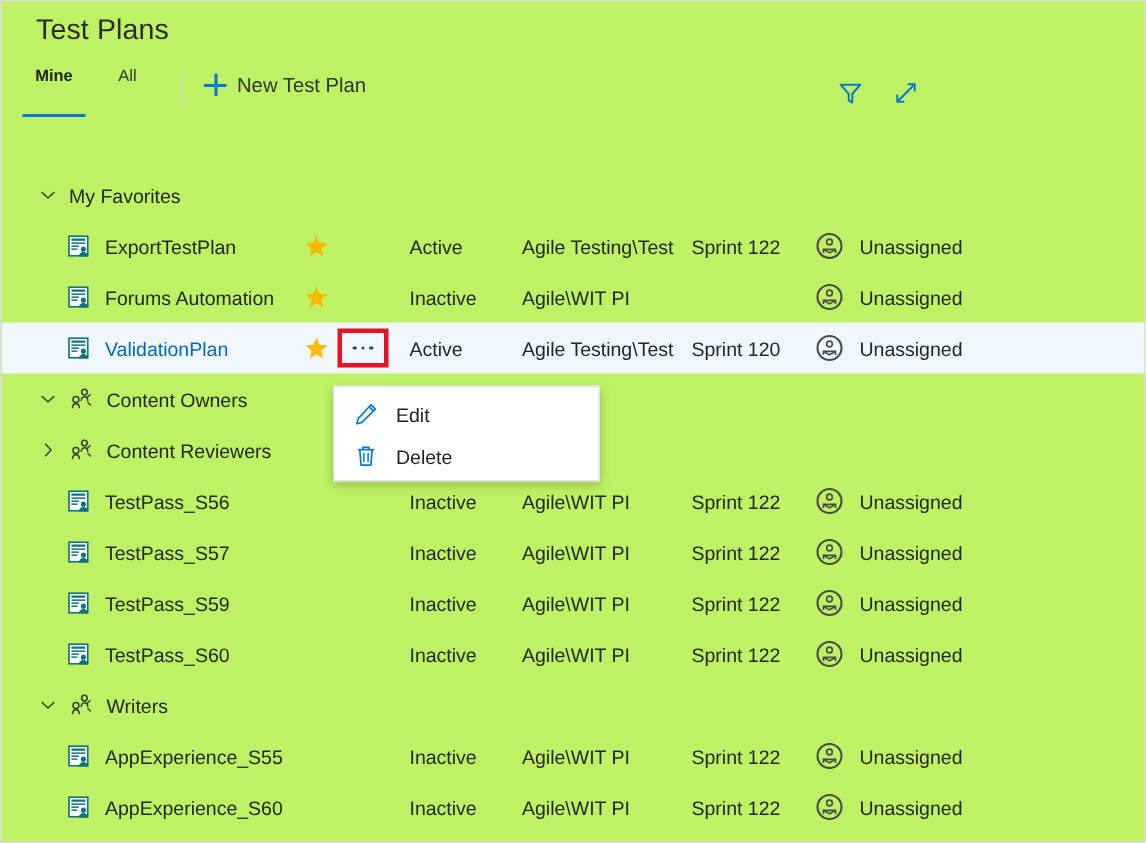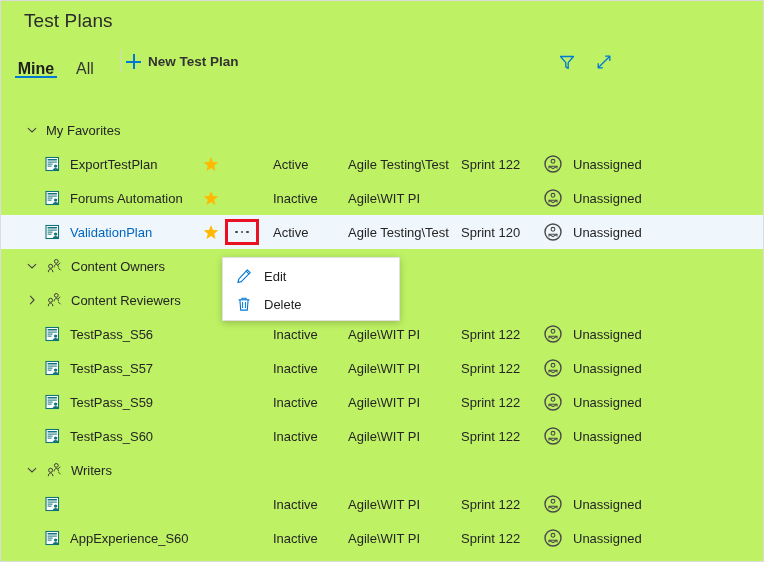--- a/index.html
+++ b/index.html
@@ -41,22 +41,22 @@
     left: 0;
     top: 44px;
     width: 762px;
     height: 33px;
   }
   .pivot {
     position: absolute;
     top: 0;
     height: 33px;
     display: flex;
-    align-items: flex-end;
-    font-size: 16px;
+    align-items: flex-start;
+    font-size: 11px;
     color: #333333;
     padding: 0 2px;
     cursor: pointer;
   }
   .pivot.selected {
     font-weight: bold;
     color: #1f1f1f;
   }
   .pivot.selected::after {
     content: "";
@@ -74,31 +74,30 @@
     position: absolute;
     left: 120px;
     top: 5px;
     width: 1px;
     height: 22px;
     background: #d6d6d6;
   }
 
   .cmd-newplan {
     position: absolute;
-    left: 121px;
+    left: 131px;
     top: 4px;
     height: 25px;
     display: flex;
-    align-items: center;
+    align-items: flex-start;
     gap: 7px;
     font-size: 13.5px;
     color: #333333;
     cursor: pointer;
     padding: 0 4px;
-    font-weight: bold;
   }
   .plus-icon {
     width: 15px;
     height: 15px;
     position: relative;
     display: inline-block;
   }
   .plus-icon::before, .plus-icon::after {
     content: "";
     position: absolute;
@@ -547,20 +546,21 @@
         <div class="cell c-title">
           <span class="icon-plan"><svg width="16" height="16" viewBox="0 0 16 16">
               <rect x="1" y="1.5" width="12.5" height="13" fill="#ffffff" stroke="#11737a" stroke-width="1.1"></rect>
               <rect x="2.6" y="3" width="9.3" height="1.5" fill="#11737a"></rect>
               <rect x="2.6" y="5.6" width="9.3" height="1" fill="#11737a"></rect>
               <rect x="2.6" y="7.6" width="5" height="1" fill="#11737a"></rect>
               <rect x="2.6" y="9.6" width="4" height="1" fill="#11737a"></rect>
               <circle cx="10.6" cy="10.1" r="1.7" fill="#11737a"></circle>
               <path d="M7.6 15 c0-1.9 1.4-3 3-3 s3 1.1 3 3 z" fill="#11737a"></path>
             </svg></span>
+          <span class="title-text">AppExperience_S55</span>
         </div>
         <div class="cell c-state">Inactive</div>
         <div class="cell c-area">Agile\WIT PI</div>
         <div class="cell c-iter">Sprint 122</div>
         <div class="cell c-assign">
           <span class="avatar"><svg width="18" height="18" viewBox="0 0 18 18">
               <circle cx="9" cy="9" r="8" fill="none" stroke="#4a4a4a" stroke-width="1.4"></circle>
               <circle cx="9" cy="6.3" r="1.9" fill="none" stroke="#4a4a4a" stroke-width="1.1"></circle>
               <path d="M5 13.6 v-2.4 h8 v2.4" fill="none" stroke="#4a4a4a" stroke-width="1.1"></path>
               <path d="M5 11.2 L9 13.6 L13 11.2" fill="none" stroke="#4a4a4a" stroke-width="1.1"></path>

